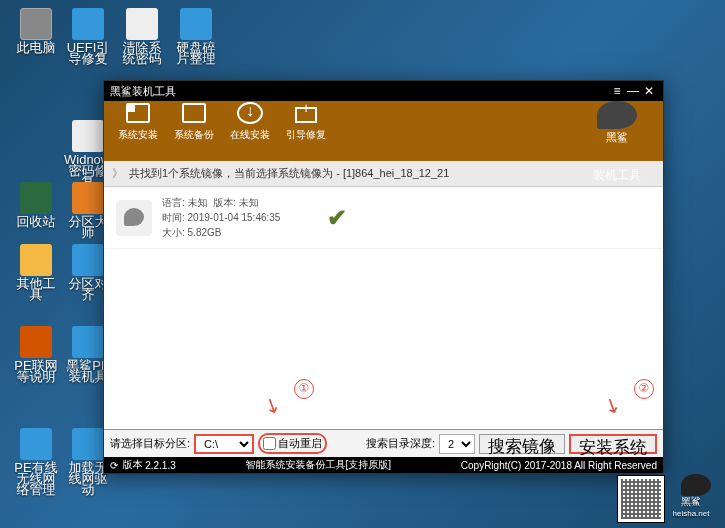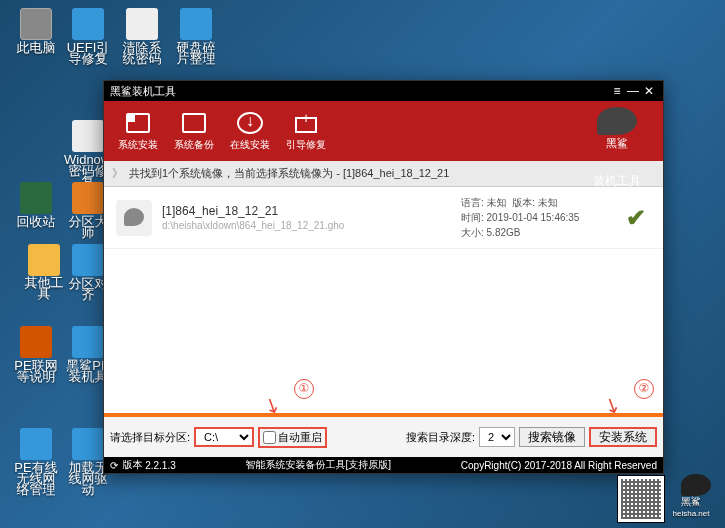--- a/index.html
+++ b/index.html
@@ -23,21 +23,21 @@
 
 .app-window {
   position: absolute; left: 103px; top: 80px; width: 561px; height: 394px;
   background: #fff; border: 1px solid #333;
   box-shadow: 0 4px 20px rgba(0,0,0,.5);
 }
 .titlebar { height: 20px; background: #000; color: #fff; display: flex; align-items: center; padding: 0 6px; font-size: 11px; }
 .titlebar .tspace { flex: 1; }
 .titlebar .wbtn { width: 16px; text-align: center; cursor: pointer; font-size: 12px; }
 
-.toolbar { height: 60px; background: #b91c1c; display: flex; align-items: center; padding: 0 6px; }
+.toolbar { height: 60px; background: #a16207; display: flex; align-items: flex-start; padding: 0 6px; }
 .tbtn { width: 56px; text-align: center; color: #fff; font-size: 10px; cursor: pointer; }
 .tbtn .ticon { width: 28px; height: 24px; margin: 0 auto 3px; position: relative; }
 .tspacer { flex: 1; }
 .brand { width: 80px; height: 48px; color: #fff; font-size: 11px; text-align: center; position: relative; }
 .brand-logo { width: 40px; height: 28px; background: #444; border-radius: 50% 50% 50% 10%; margin: 0 auto; position: relative; }
 .brand-text { font-size: 11px; margin-top: 1px; }
 .brand-sub { font-size: 12px; margin-top: 22px; }
 
 .infobar { height: 26px; background: #eaeaea; display: flex; align-items: center; padding: 0 8px; font-size: 11px; color: #333; border-bottom: 1px solid #ccc; }
 .infobar .chev { margin-right: 6px; color: #888; }
@@ -48,26 +48,26 @@
 .fileicon::after { content:""; position:absolute; width:20px; height:18px; background:#888; border-radius:50% 50% 50% 10%; top:8px; left:8px; }
 .list-item .fmain { flex: 1; }
 .list-item .fname { font-size: 12px; color: #333; }
 .list-item .fpath { font-size: 10px; color: #aaa; margin-top: 2px; }
 .list-item .meta { font-size: 10px; color: #555; line-height: 15px; text-align: left; width: 160px; }
 .list-item .check { width: 30px; text-align: center; color: #5a7a2a; font-size: 24px; font-weight: bold; }
 
 .callout { position: absolute; width: 20px; height: 20px; border: 1.5px solid #e74c3c; border-radius: 50%; color: #e74c3c; font-size: 12px; text-align: center; line-height: 17px; }
 .arrow { position: absolute; color: #e74c3c; font-size: 20px; transform: rotate(25deg); }
 
-.bottombar { position: absolute; bottom: 16px; left: 0; right: 0; height: 44px; background: #f4f4f4; border-top: 4px solid #f97316; display: flex; align-items: center; padding: 0 6px; font-size: 11px; gap: 4px; }
+.bottombar { position: absolute; bottom: 16px; left: 0; right: 0; height: 28px; background: #f4f4f4; border-top: 1px solid #f97316; display: flex; align-items: center; padding: 0 6px; font-size: 11px; gap: 4px; }
 .bottombar label { font-size: 11px; white-space: nowrap; }
 .dropdown { height: 20px; border: 1px solid #aaa; background: #fff; font-size: 11px; padding: 0 4px; }
 .redbox { border: 2px solid #e74c3c !important; }
-.btn { height: 20px; border: 1px solid #999; background: #eee; font-size: 12px; padding: 0 8px; cursor: pointer; }
-.checkbox-wrap { display: flex; align-items: center; gap: 2px; }
+.btn { height: 20px; border: 1px solid #999; background: #eee; font-size: 17px; padding: 0 8px; cursor: pointer; }
+.checkbox-wrap { display: flex; align-items: center; gap: 2px; border-radius: 10px; }
 
 .statusbar { position: absolute; bottom: 0; left: 0; right: 0; height: 16px; background: #000; color: #fff; font-size: 10px; display: flex; align-items: center; padding: 0 6px; }
 .statusbar .sflex { flex: 1; text-align: center; }
 
 .qrcode { position: absolute; right: 60px; bottom: 5px; width: 48px; height: 48px; background: #fff; border: 1px solid #000; }
 .qrcode::before { content:""; position:absolute; inset:3px; background:
   repeating-linear-gradient(0deg,#000 0 2px,transparent 2px 4px),
   repeating-linear-gradient(90deg,#000 0 2px,transparent 2px 4px);
   opacity:.6; }
 .qrlabel { position: absolute; right: 10px; bottom: 8px; color: #fff; font-size: 10px; text-align: center; width: 48px; line-height: 12px; text-shadow: 0 1px 2px #000; }
@@ -109,21 +109,21 @@
       <div class="lbl">Widnows密码修复</div>
     </div>
     <div class="dicon" style="left: 12px; top: 182px;">
       <div class="ibox recycle"></div>
       <div class="lbl">回收站</div>
     </div>
     <div class="dicon" style="left: 64px; top: 182px;">
       <div class="ibox orange"></div>
       <div class="lbl">分区大师</div>
     </div>
-    <div class="dicon" style="left: 20px; top: 244px; font-family: Liberation Mono, monospace;">
+    <div class="dicon" style="left: 12px; top: 244px;">
       <div class="ibox folder"></div>
       <div class="lbl">其他工具</div>
     </div>
     <div class="dicon" style="left: 64px; top: 244px;">
       <div class="ibox blue"></div>
       <div class="lbl">分区对齐</div>
     </div>
     <div class="dicon" style="left: 12px; top: 326px;">
       <div class="ibox ppt"></div>
       <div class="lbl">PE联网等说明</div>
@@ -177,24 +177,20 @@
   </div>
 
   <div class="infobar">
     <span class="chev">》</span>
     <span>共找到1个系统镜像，当前选择系统镜像为 - [1]864_hei_18_12_21</span>
   </div>
 
   <div class="list-area">
     <div class="list-item">
       <div class="fileicon"></div>
-      <div class="fmain">
-        <div class="fname">[1]864_hei_18_12_21</div>
-        <div class="fpath">d:\heisha\xldown\864_hei_18_12_21.gho</div>
-      </div>
       <div class="meta">
         <div><span>语言:</span> <span>未知</span>&nbsp;&nbsp;<span>版本:</span> <span>未知</span></div>
         <div><span>时间:</span> <span>2019-01-04 15:46:35</span></div>
         <div><span>大小:</span> <span>5.82GB</span></div>
       </div>
       <div class="check">✔</div>
     </div>
   </div>
 
   <div class="callout" style="left:190px; top:298px;">①</div>

